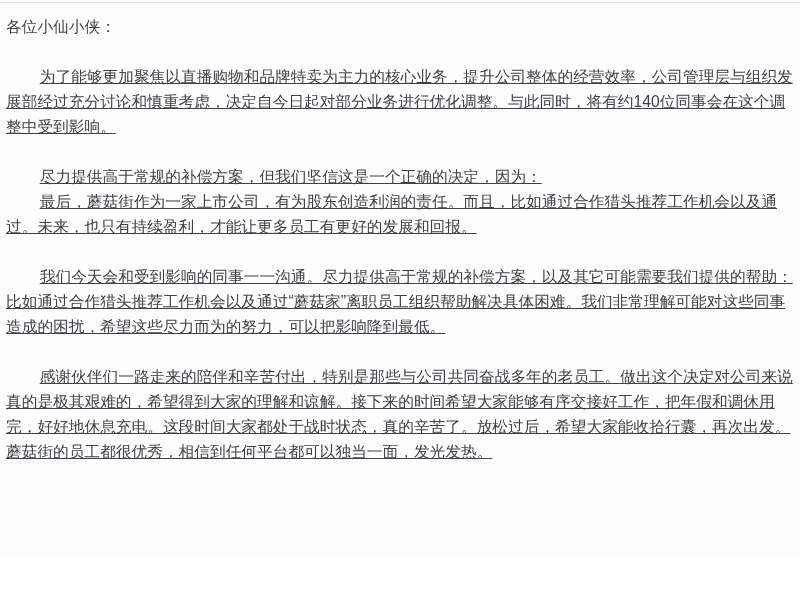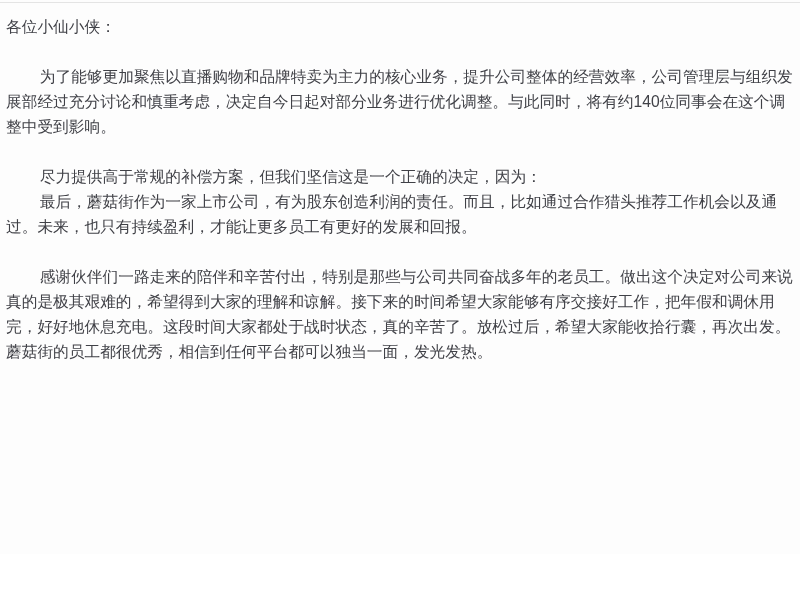--- a/index.html
+++ b/index.html
@@ -34,30 +34,32 @@
     color: #404147;
     letter-spacing: 0px;
     text-align: left;
   }
   .doc p {
     margin: 0;
     word-break: break-all;
   }
   .indent {
     text-indent: 2.15em;
+    text-decoration: underline;
   }
   .gap {
     margin-top: 25px !important;
   }
 </style>
 </head>
 <body>
 
 <div class="page">
   <div class="top-rule"></div>
   <div class="doc">
     <p class="greeting">各位小仙小侠：</p>
     <p class="indent gap">为了能够更加聚焦以直播购物和品牌特卖为主力的核心业务，提升公司整体的经营效率，公司管理层与组织发展部经过充分讨论和慎重考虑，决定自今日起对部分业务进行优化调整。与此同时，将有约140位同事会在这个调整中受到影响。</p>
     <p class="indent gap">尽力提供高于常规的补偿方案，但我们坚信这是一个正确的决定，因为：</p>
     <p class="indent">最后，蘑菇街作为一家上市公司，有为股东创造利润的责任。而且，比如通过合作猎头推荐工作机会以及通过。未来，也只有持续盈利，才能让更多员工有更好的发展和回报。</p>
+    <p class="indent gap">我们今天会和受到影响的同事一一沟通。尽力提供高于常规的补偿方案，以及其它可能需要我们提供的帮助：比如通过合作猎头推荐工作机会以及通过“蘑菇家”离职员工组织帮助解决具体困难。我们非常理解可能对这些同事造成的困扰，希望这些尽力而为的努力，可以把影响降到最低。</p>
     <p class="indent gap">感谢伙伴们一路走来的陪伴和辛苦付出，特别是那些与公司共同奋战多年的老员工。做出这个决定对公司来说真的是极其艰难的，希望得到大家的理解和谅解。接下来的时间希望大家能够有序交接好工作，把年假和调休用完，好好地休息充电。这段时间大家都处于战时状态，真的辛苦了。放松过后，希望大家能收拾行囊，再次出发。蘑菇街的员工都很优秀，相信到任何平台都可以独当一面，发光发热。</p>
   </div>
 </div>
 
 </body></html>

